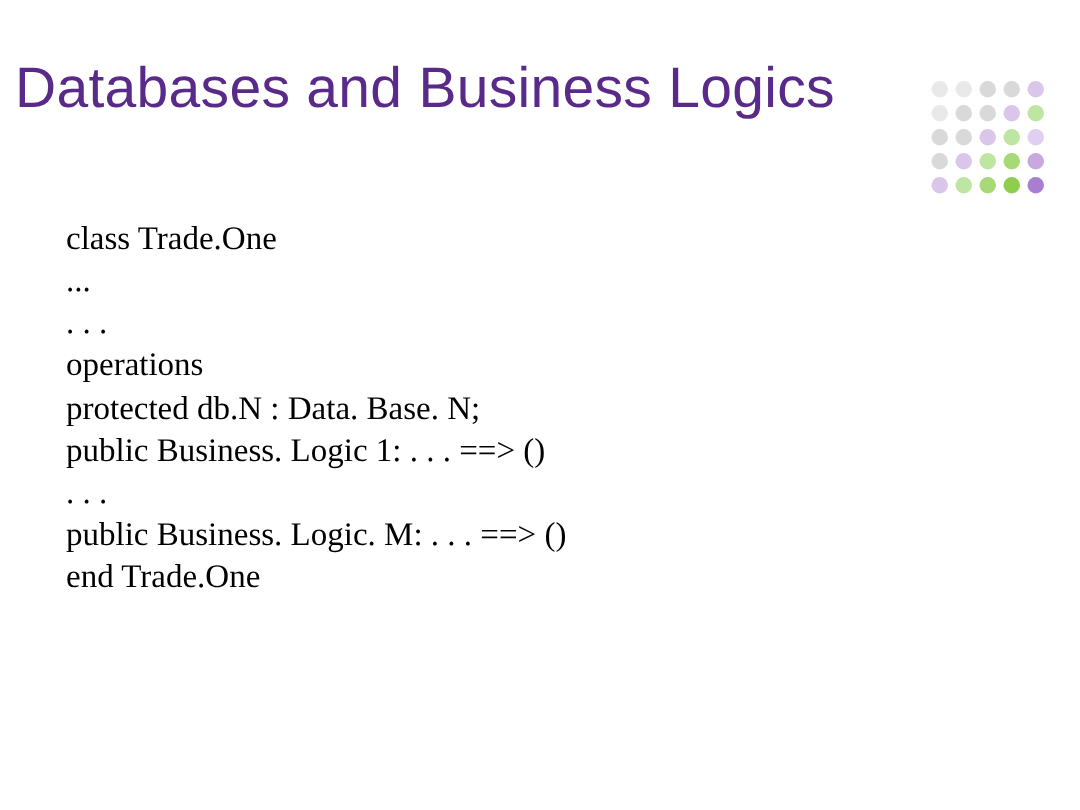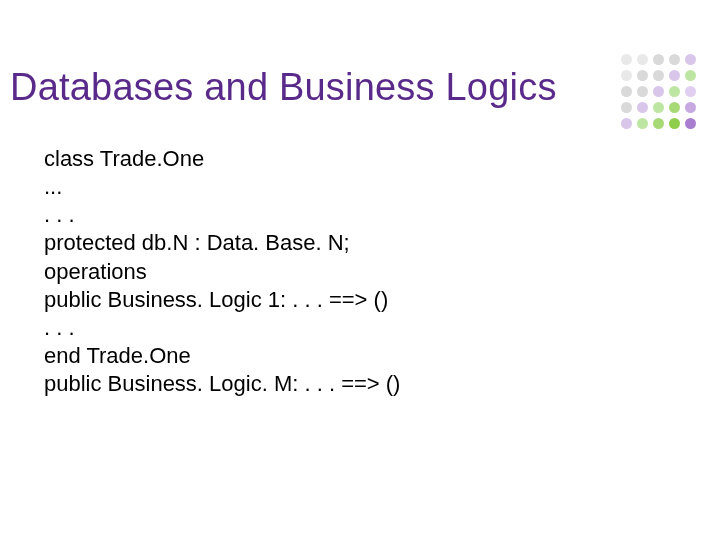--- a/index.html
+++ b/index.html
@@ -14,35 +14,35 @@
   }
   .slide {
     position: relative;
     width: 720px;
     height: 540px;
     box-sizing: border-box;
   }
   .title {
     position: absolute;
     left: 10px;
-    top: 66px;
+    top: 38px;
     font-size: 38px;
     font-weight: 400;
     color: #5a2a8a;
     letter-spacing: 0.2px;
     white-space: nowrap;
   }
   .code-block {
     position: absolute;
     left: 44px;
     top: 145px;
     font-size: 22px;
     line-height: 1.28;
     color: #000000;
-    font-family: Liberation Sans, sans-serif;
+    font-family: Liberation Serif, serif;
   }
   .code-line {
     white-space: pre;
   }
   .dots-decor {
     position: absolute;
     top: 54px;
     right: 22px;
     display: grid;
     grid-template-columns: repeat(5, 13px);
@@ -59,26 +59,26 @@
 <body>
 
 <div class="slide">
 
   <div class="title">Databases and Business Logics</div>
 
   <div class="code-block">
     <div class="code-line">class Trade.One</div>
     <div class="code-line">...</div>
     <div class="code-line">. . .</div>
+    <div class="code-line">operations</div>
     <div class="code-line">protected db.N : Data. Base. N;</div>
-    <div class="code-line">operations</div>
     <div class="code-line">public Business. Logic 1: . . . ==&gt; ()</div>
     <div class="code-line">. . .</div>
+    <div class="code-line">public Business. Logic. M: . . . ==&gt; ()</div>
     <div class="code-line">end Trade.One</div>
-    <div class="code-line">public Business. Logic. M: . . . ==&gt; ()</div>
   </div>
 
   <div class="dots-decor">
     <div class="dot" style="background:#e9e9e9"></div>
     <div class="dot" style="background:#e9e9e9"></div>
     <div class="dot" style="background:#d9d9d9"></div>
     <div class="dot" style="background:#d9d9d9"></div>
     <div class="dot" style="background:#d9c6ea"></div>
 
     <div class="dot" style="background:#e9e9e9"></div>

